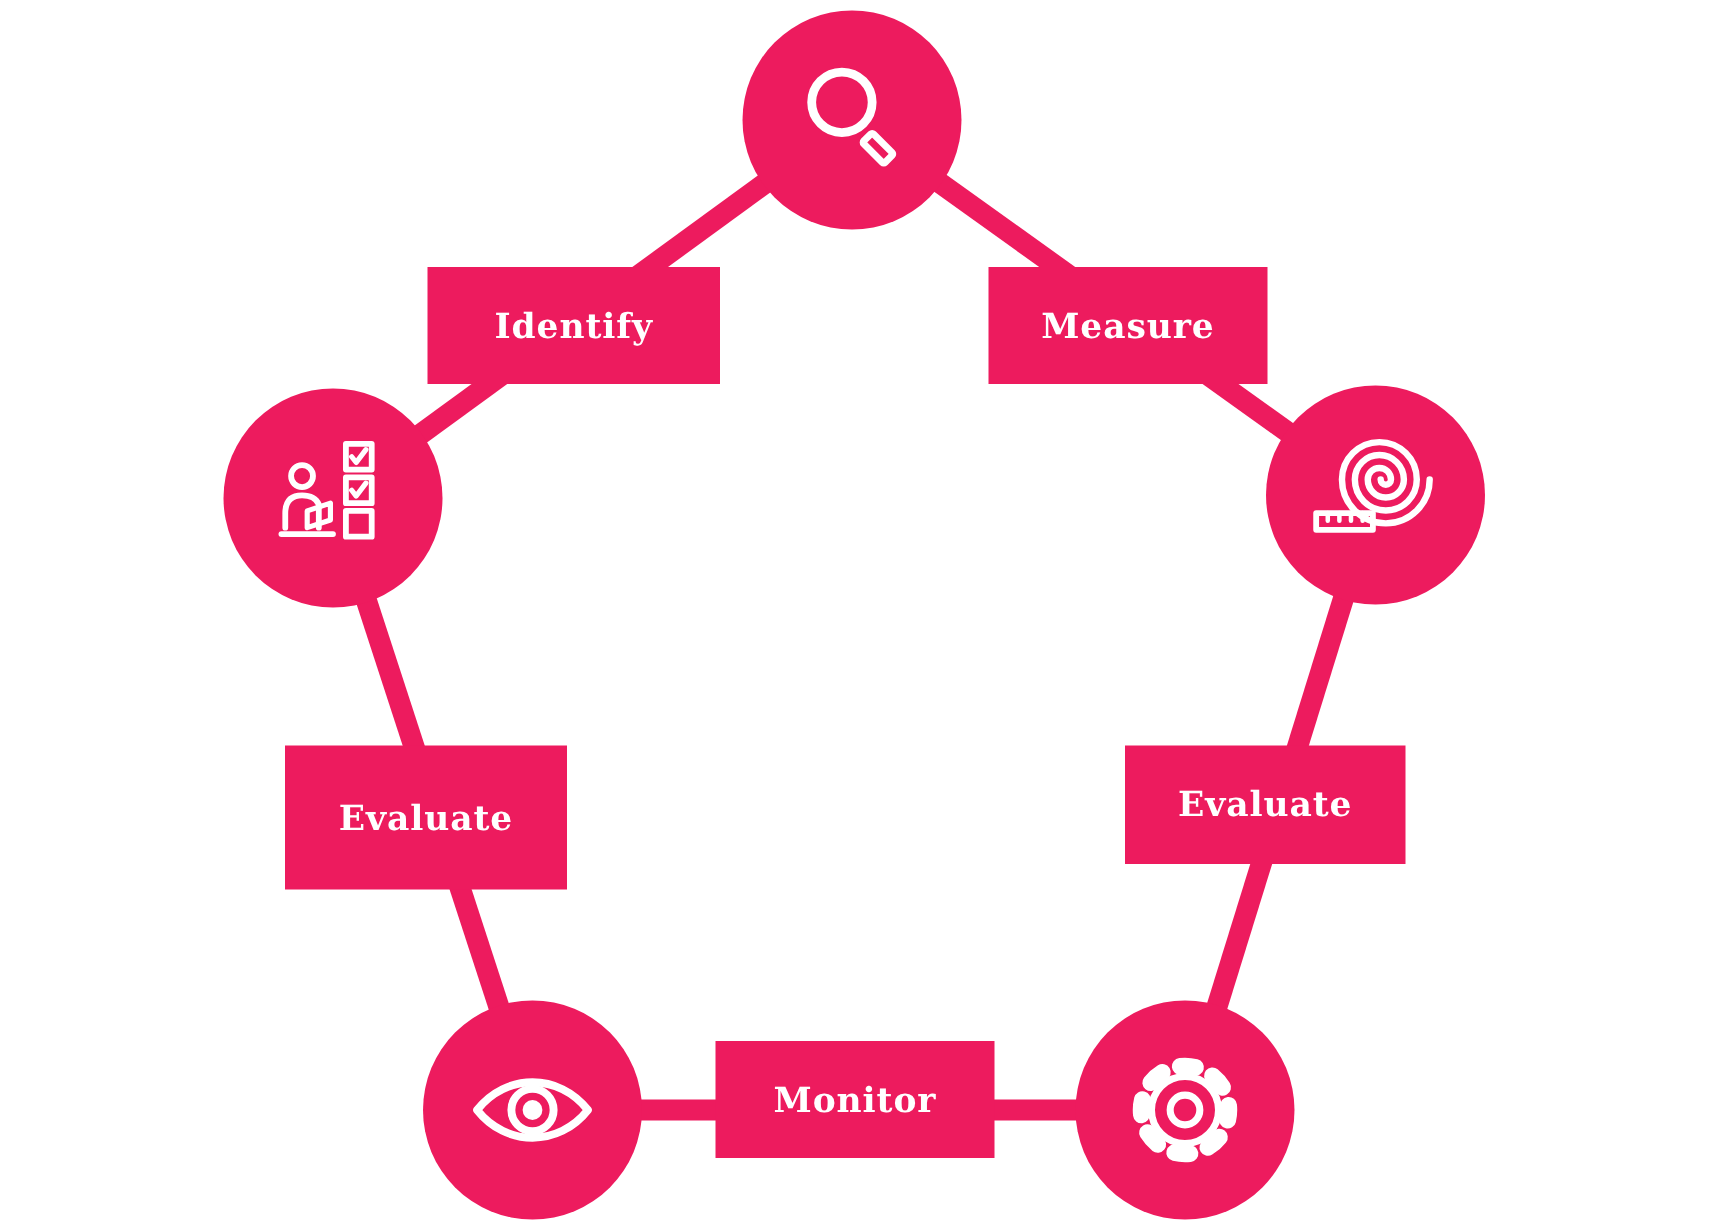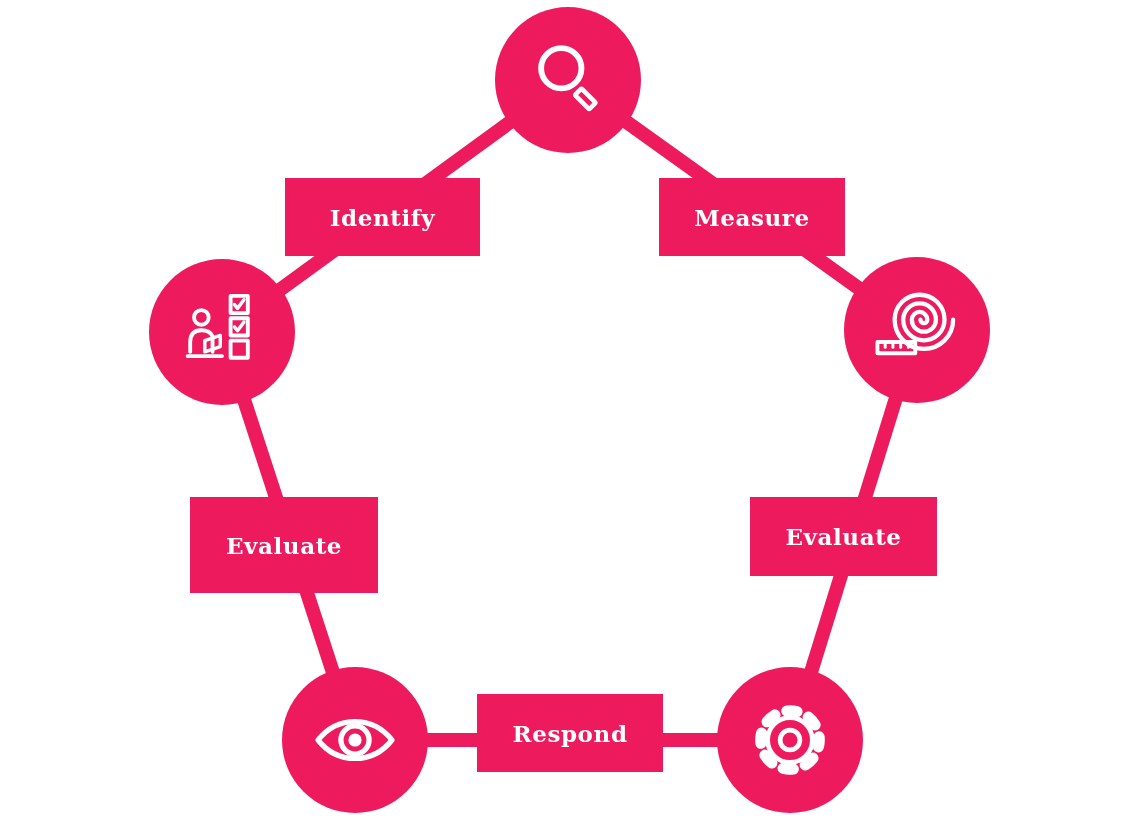--- a/index.html
+++ b/index.html
@@ -60,21 +60,21 @@
     <line x1="568" y1="80" x2="222" y2="332"></line>
     <line x1="568" y1="80" x2="917" y2="330"></line>
     <line x1="917" y1="330" x2="790" y2="740"></line>
     <line x1="790" y1="740" x2="355" y2="740"></line>
     <line x1="355" y1="740" x2="222" y2="332"></line>
   </svg>
 
   <div class="label label-identify">Identify</div>
   <div class="label label-measure">Measure</div>
   <div class="label label-respond">Evaluate</div>
-  <div class="label label-monitor">Respond</div>
+  <div class="label label-monitor">Monitor</div>
   <div class="label label-evaluate">Evaluate</div>
 
   <div class="node node-search">
     <svg class="icon" width="84" height="84" viewBox="0 0 100 100">
       <circle class="st" cx="42" cy="36" r="24" stroke-width="7"></circle>
       <rect class="st" x="66" y="60" width="24" height="11" rx="1.5" transform="rotate(45 66 60)" stroke-width="5.5"></rect>
     </svg>
   </div>
 
   <div class="node node-checklist">

